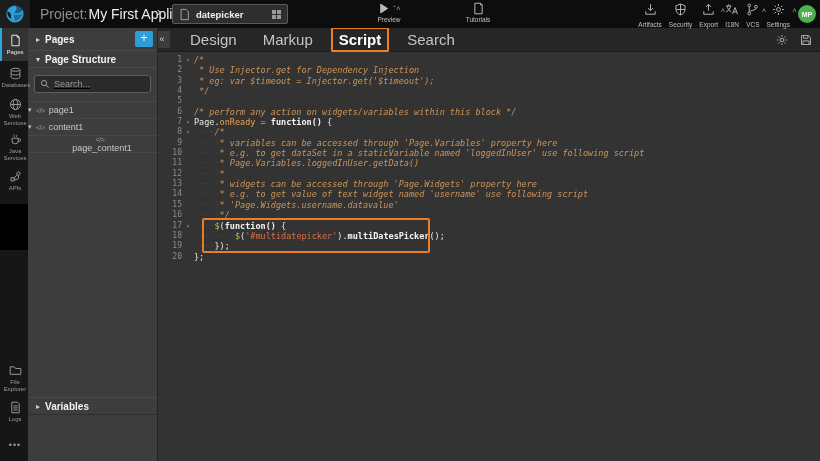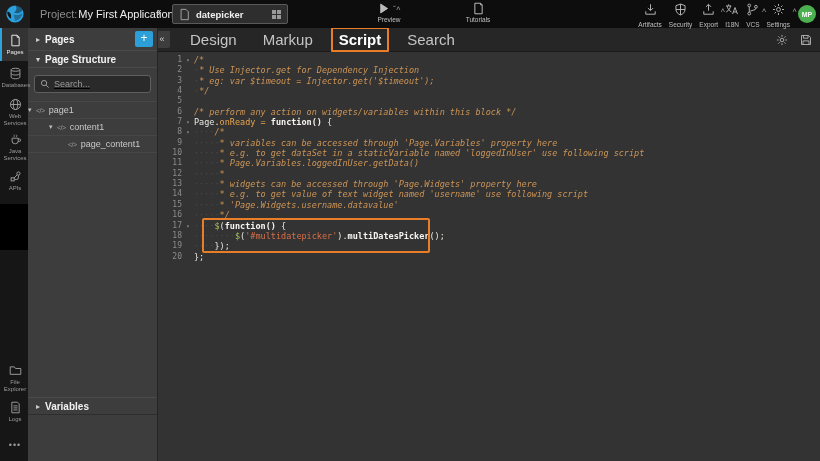--- a/index.html
+++ b/index.html
@@ -4,21 +4,21 @@
 <style>
   * { margin:0; padding:0; box-sizing:border-box; }
   html,body { background:#000; }
   .app { position:relative; width:820px; height:461px; overflow:hidden;
          font-family:"Liberation Sans", sans-serif; background:#333; user-select:none; }
 
   
   .topbar { position:absolute; left:0; top:0; width:820px; height:28px; background:#0d0d0d; z-index:30; }
   .logo { position:absolute; left:0; top:0; width:30px; height:28px; background:#1d1d1d;
           display:flex; align-items:center; justify-content:center; cursor:pointer; }
-  .proj { position:absolute; left:40px; top:0; height:28px; display:flex; align-items:center; font-size:11px; }
+  .proj { position:absolute; left:40px; top:0; height:28px; display:flex; align-items:center; font-size:14px; }
   .proj .lbl { color:#8f8f8f; }
   .proj .nm  { color:#ededed; margin-left:1px; }
   .chev { position:absolute; left:157px; top:5px; color:#cfcfcf; font-size:12px; }
   .page-tab { position:absolute; left:172px; top:4px; width:116px; height:20px; background:#2e2e2e;
               border:1px solid #5a5a5a; border-radius:2px; display:flex; align-items:center;
               padding:0 6px; gap:6px; cursor:pointer; }
   .page-tab .tlabel { color:#f0f0f0; font-size:9.5px; font-weight:bold; flex:1; }
   .gridicon { display:grid; grid-template-columns:4px 4px; grid-template-rows:4px 4px; gap:1px; }
   .gridicon i { background:#9a9a9a; }
   .tb-group { position:absolute; top:2px; display:flex; flex-direction:column; align-items:center; cursor:pointer; }
@@ -297,26 +297,26 @@
         </svg>
         <input placeholder="Search..." style="">
       </div>
     </div>
     <div class="tree">
         <div class="tree-row" style="">
           <span class="arr">▾</span>
           <span class="codeic">&lt;/&gt;</span>
           <span>page1</span>
         </div>
-        <div class="tree-row" style="padding-left: 21px;">
+        <div class="tree-row" style="">
           <span class="arr">▾</span>
           <span class="codeic">&lt;/&gt;</span>
           <span>content1</span>
         </div>
-        <div class="tree-row" style="padding-left: 32px;">
+        <div class="tree-row" style="padding-left: 19px; flex-direction: column;">
           <span class="arr"></span>
           <span class="codeic">&lt;/&gt;</span>
           <span>page_content1</span>
         </div>
       </div>
     <div class="vars-row">
       <span class="arr">▸</span>
       <span class="stitle">Variables</span>
     </div>
     <div class="panel-foot"></div>

